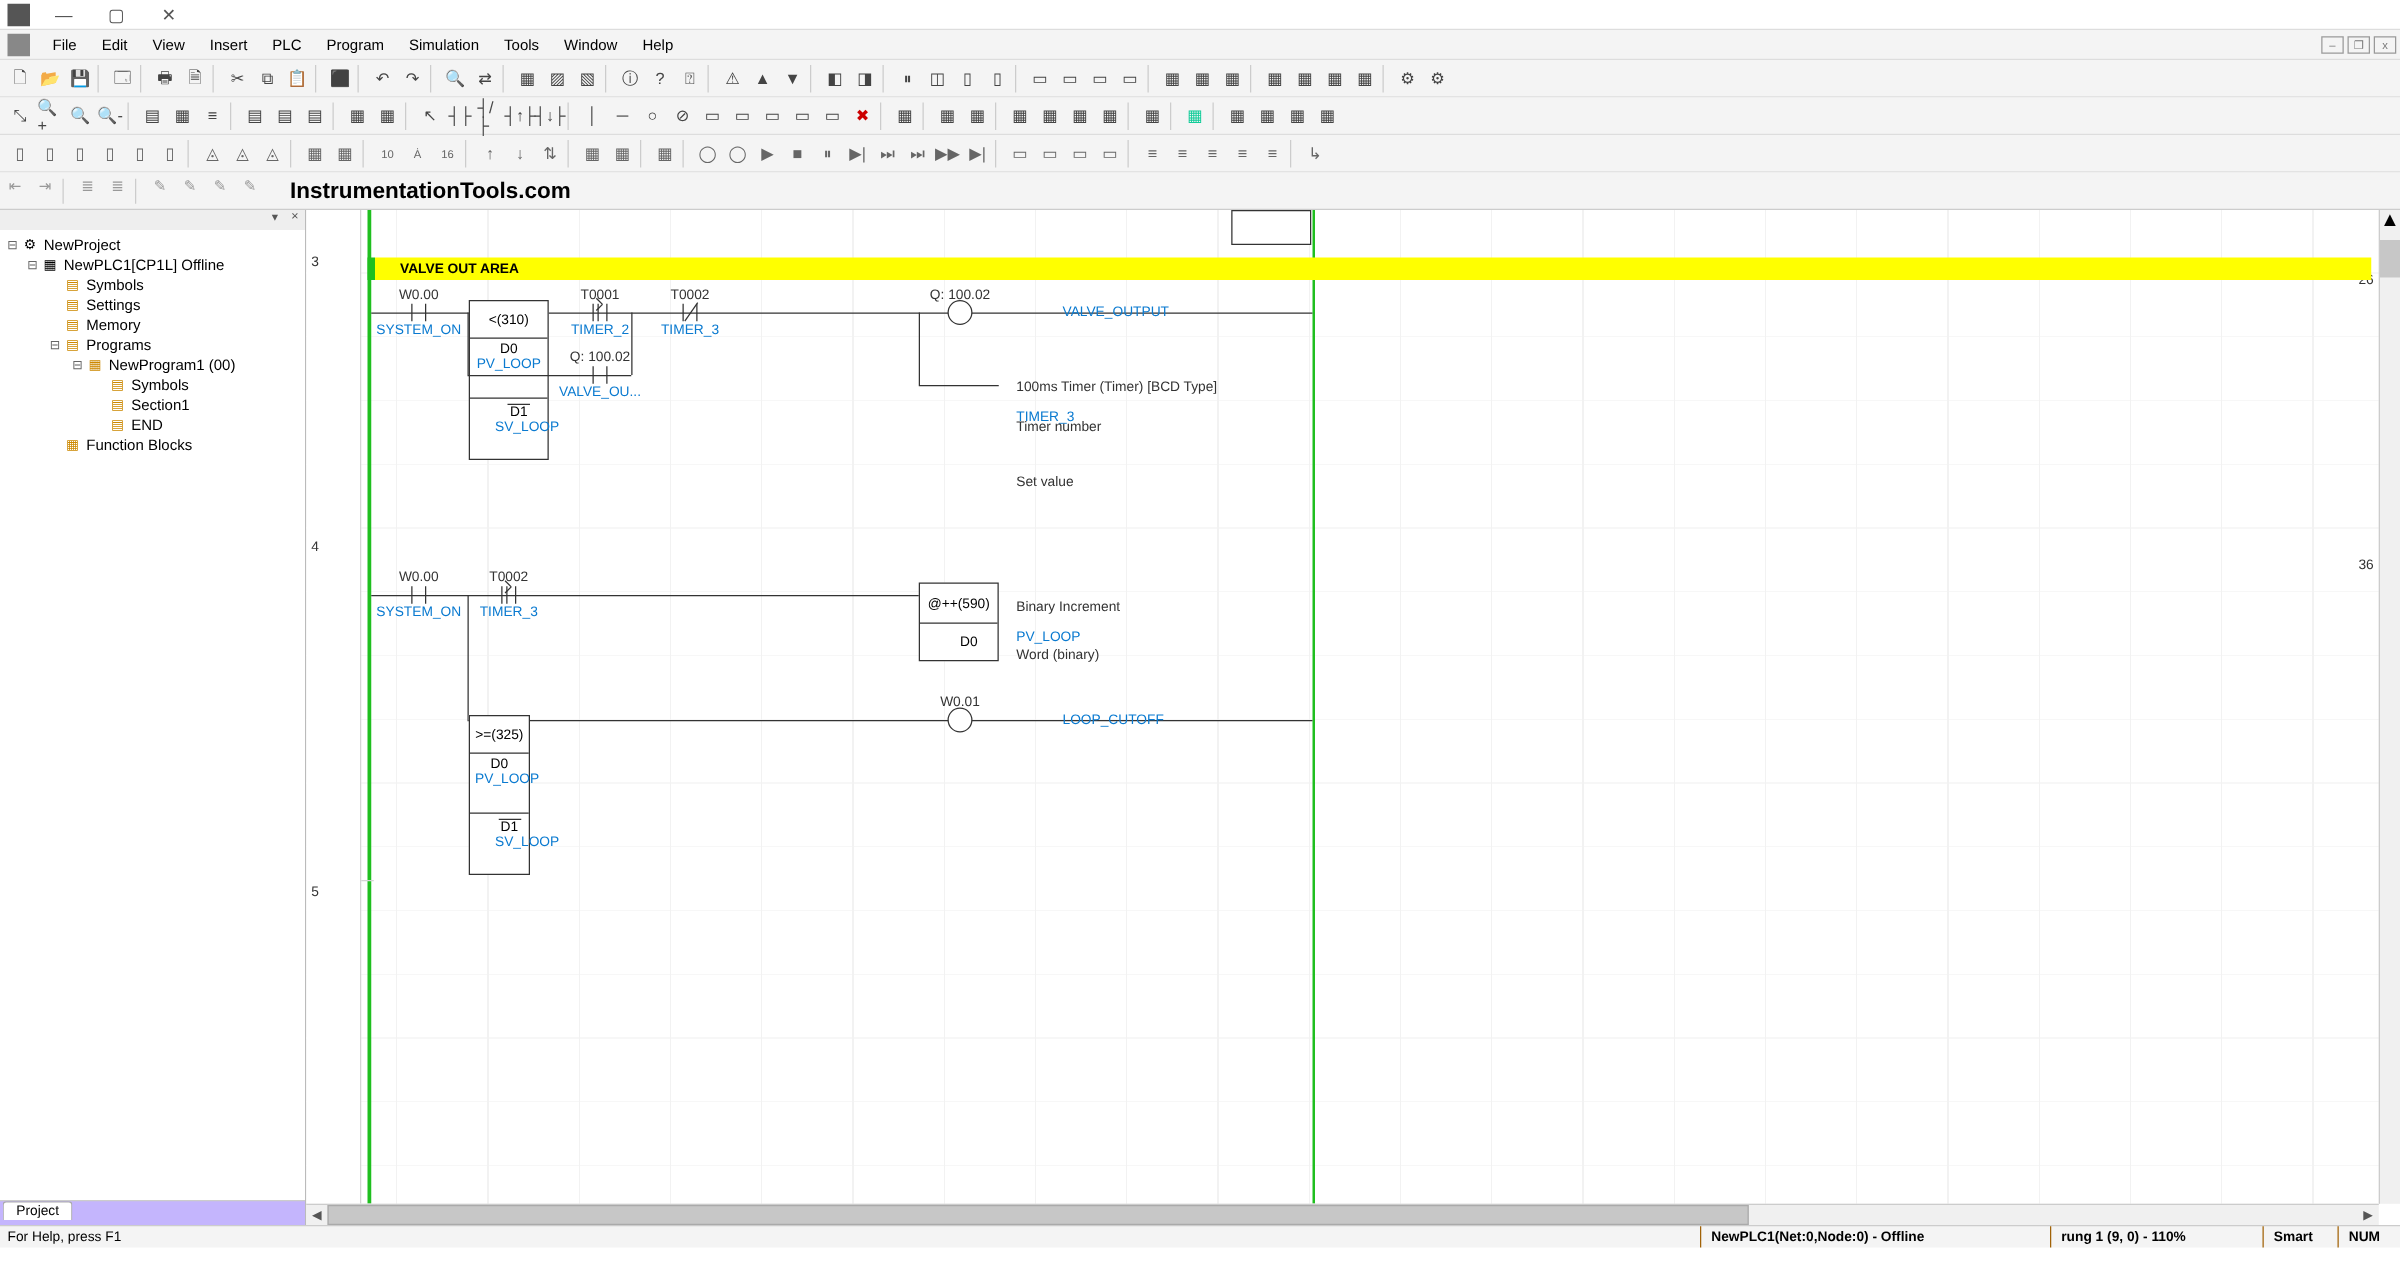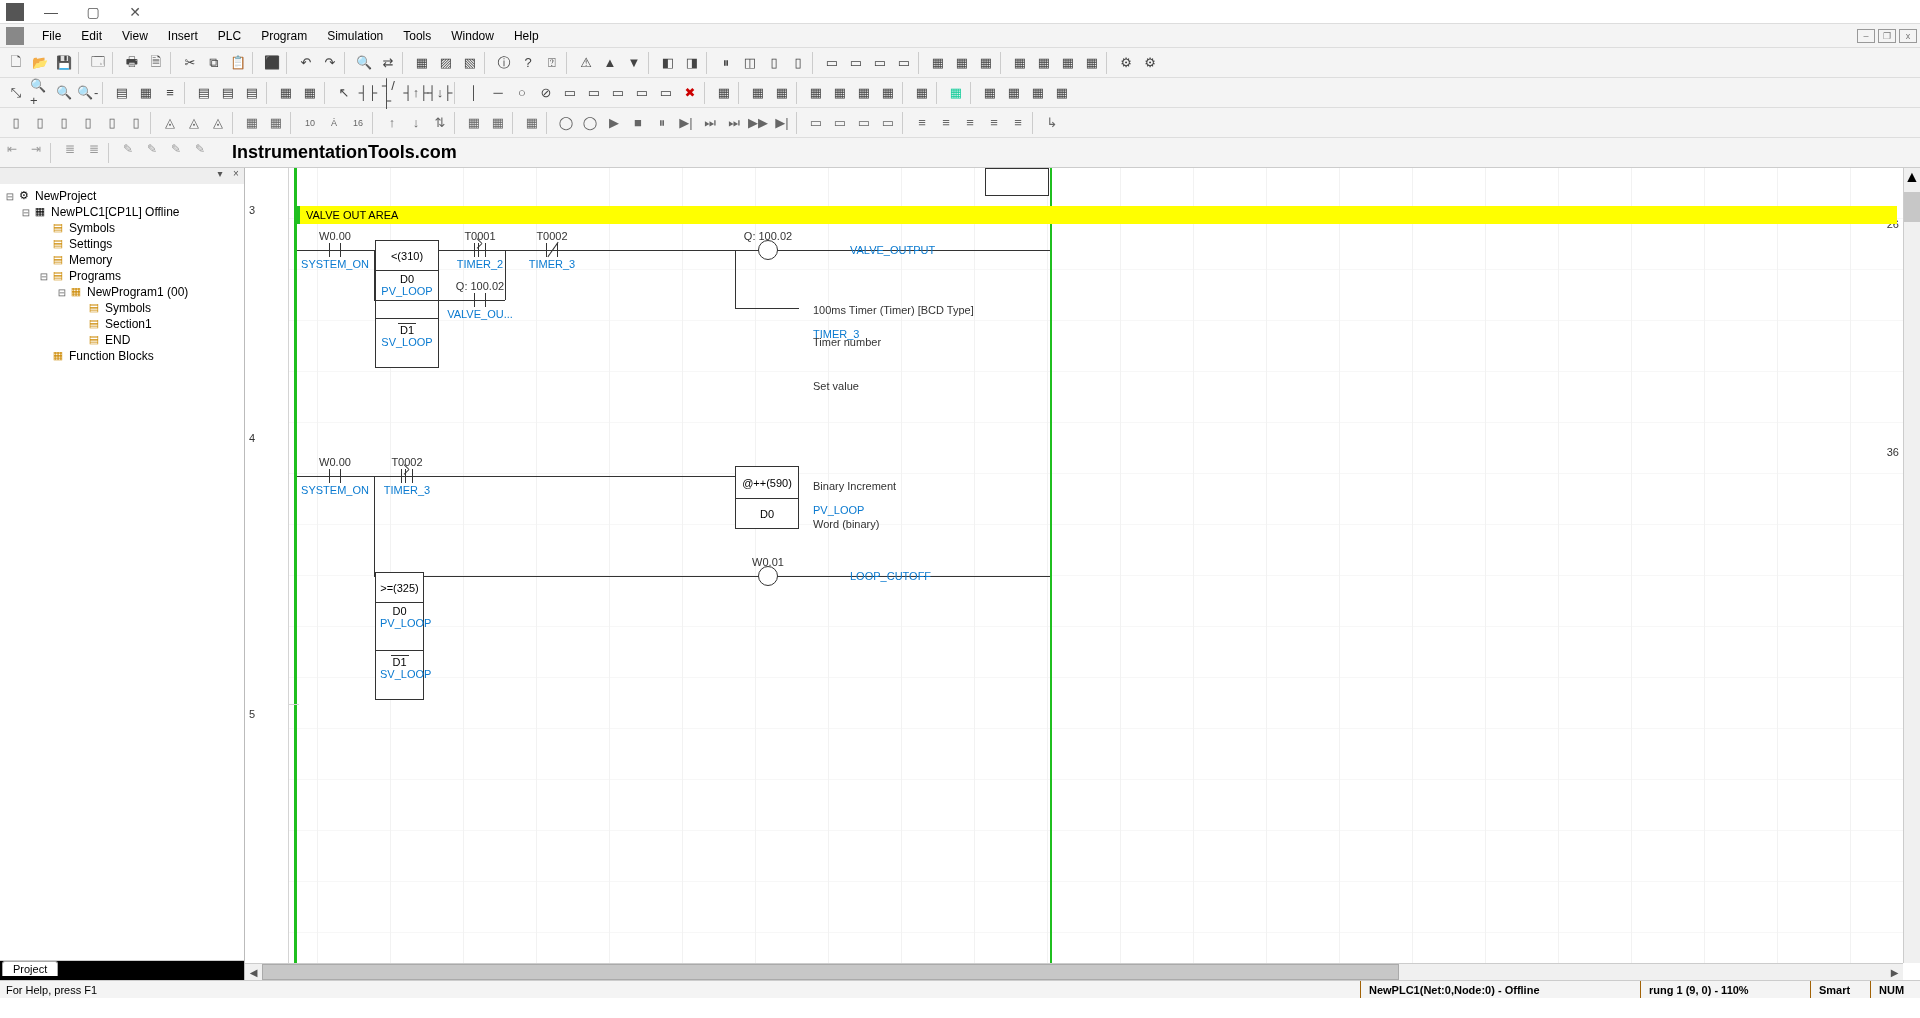--- a/index.html
+++ b/index.html
@@ -33,21 +33,21 @@
 
 .tree-panel { width:245px; border-right:1px solid #bbb; display:flex; flex-direction:column; font-size:12px; background:#fff;}
 .tree-header { height:16px; background:#eee; display:flex; justify-content:flex-end; }
 .tree-header span { width:16px; text-align:center; font-size:10px; color:#555; cursor:pointer;}
 .tree-body { flex:1; overflow:auto; padding:4px 2px; }
 .tree-node { white-space:nowrap; padding:1px 0; display:flex; align-items:center; }
 .tree-node .exp { width:12px; text-align:center; color:#666; font-size:10px; cursor:pointer;}
 .tree-node .ticon { width:16px; height:14px; display:inline-block; margin-right:3px; font-size:11px; text-align:center;}
 .tree-node.l1 { padding-left:2px;} .tree-node.l2{padding-left:18px;} .tree-node.l3{padding-left:36px;}
 .tree-node.l4{padding-left:54px;} .tree-node.l5{padding-left:72px;}
-.tree-tabs { height:20px; border-top:1px solid #ccc; font-size:11px; padding-left:2px; background:#000000;}
+.tree-tabs { height:20px; border-top:1px solid #ccc; font-size:11px; padding-left:2px; background:#c4b5fd;}
 .tree-tabs .tab { display:inline-block; background:#fff; border:1px solid #aaa; border-bottom:none; padding:1px 10px; border-radius:3px 3px 0 0;}
 
 .diagram-panel { flex:1; display:flex; flex-direction:column; position:relative; }
 .diagram-scroll-v { position:absolute; right:0; top:0; width:17px; height:calc(100% - 17px); background:#f0f0f0; border-left:1px solid #ccc; }
 .diagram-scroll-v .thumb{ width:100%; height:30px; background:#c7c7c7; margin-top:6px;}
 .diagram-scroll-h { position:absolute; left:0; bottom:0; height:17px; right:17px; background:#f0f0f0; border-top:1px solid #ccc; display:flex; align-items:center;}
 .diagram-scroll-h .arrow{ width:17px; text-align:center; font-size:10px; color:#555;}
 .diagram-scroll-h .track{ flex:1; background:#f0f0f0; height:100%; position:relative;}
 .diagram-scroll-h .thumb{ position:absolute; left:0; width:70%; height:100%; background:#c7c7c7; border:1px solid #aaa;}
 .diagram-scroll-h .end-arrow { width:17px; text-align:center; font-size:10px; color:#555;}
@@ -57,21 +57,21 @@
   repeating-linear-gradient(to bottom, transparent 0 50px, #f7f7f7 50px 51px);
   overflow:hidden;
 }
 .gutter { position:absolute; left:0; top:0; width:44px; height:100%; background:#fff; border-right:1px solid #d4d4d4; }
 .rung-no { position:absolute; left:4px; font-size:11px; color:#333; }
 .step-no { position:absolute; right:4px; font-size:11px; color:#333; }
 
 .left-bus { position:absolute; left:49px; top:0; width:3px; height:100%; background:#1fbf1f; }
 .right-bus { position:absolute; left:805px; top:0; width:2px; height:100%; background:#1fbf1f; }
 
-.section-head { position:absolute; left:55px; right:6px; height:18px; background:#ffff00; font-size:11px; font-weight:400; padding-left:6px; line-height:18px; }
+.section-head { position:absolute; left:55px; right:6px; height:18px; background:#ffff00; font-size:11px; font-weight:700; padding-left:20px; line-height:18px; }
 .section-head .grn { position:absolute; left:-6px; top:0; width:6px; height:100%; background:#1fbf1f; }
 
 .addr { position:absolute; font-size:11px; color:#333; text-align:center; transform:translateX(-50%);}
 .sym  { position:absolute; font-size:11px; color:#0a7ad0; text-align:center; transform:translateX(-50%);}
 .cmt  { position:absolute; font-size:11px; color:#333; }
 
 .wire-h { position:absolute; height:1px; background:#333; }
 .wire-v { position:absolute; width:1px; background:#333; }
 
 .contact-no { position:absolute; width:26px; height:14px; }
@@ -86,21 +86,21 @@
 .contact-diff::before, .contact-diff::after { content:""; position:absolute; top:0; width:1px; height:14px; background:#333;}
 .contact-diff::before{left:7px;} .contact-diff::after{right:7px;}
 .contact-diff .up{position:absolute;left:11px;top:0;width:1px;height:14px;background:#333;}
 .contact-diff .up::before{content:"";position:absolute;left:-3px;top:0;width:7px;height:1px;background:#333;transform:rotate(-45deg);transform-origin:right;}
 .contact-diff .up::after{content:"";position:absolute;left:-3px;top:0;width:7px;height:1px;background:#333;transform:rotate(45deg);transform-origin:right;}
 
 .coil { position:absolute; width:20px; height:20px; border:1px solid #333; border-radius:50%; background:#fff; }
 
 .block { position:absolute; border:1px solid #333; background:#fff; }
 .block .row{ text-align:center; font-size:11px; padding:2px 4px; border-bottom:1px solid #333;}
-.block .row:last-child{border-bottom:none;}
+.block .row:last-child{border-bottom:none;margin-left:16px;}
 .block .bar { width:18px; height:1px; background:#333; margin:2px auto 0;}
 
 .status-bar { height:18px; background:#f4f4f4; border-top:1px solid #ccc; display:flex; align-items:center; font-size:11px; }
 .status-bar .cell { border-left:1px solid #a16207; padding:0 8px; height:100%; line-height:18px;font-weight:bold; }
 .status-bar .spacer{flex:1;}
 </style>
 </head>
 <body>
 
 <div class="title-bar">

